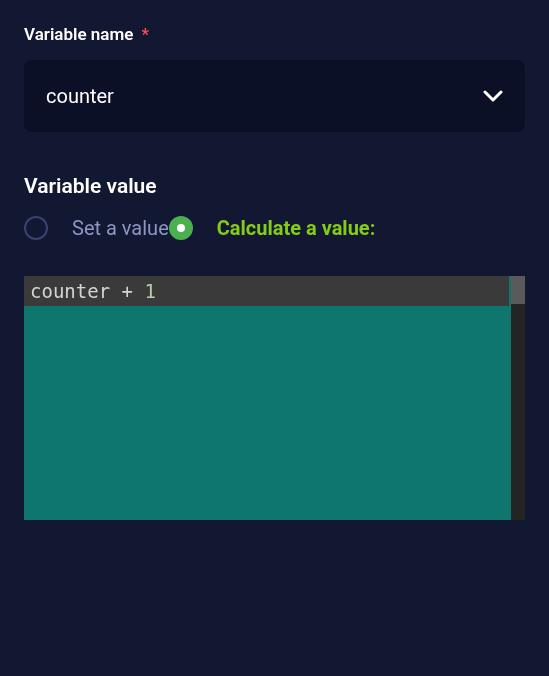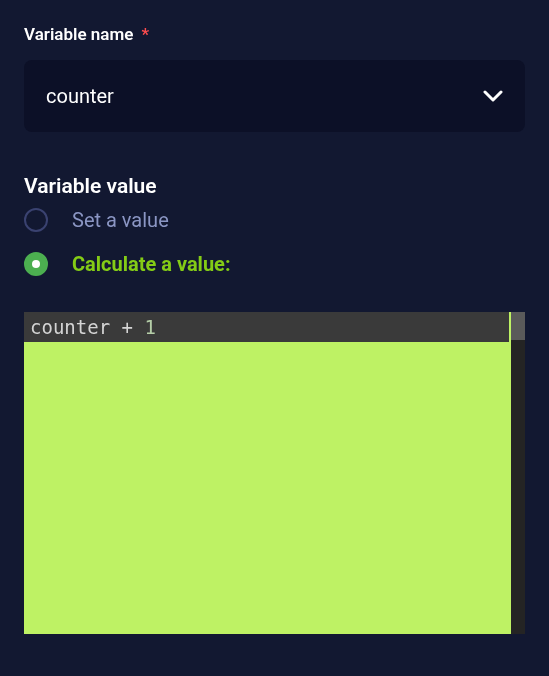--- a/index.html
+++ b/index.html
@@ -49,26 +49,25 @@
       justify-content: center;
     }
     .chevron svg {
       width: 20px;
       height: 12px;
     }
     .section-label {
       font-size: 21px;
       font-weight: 600;
       color: #ffffff;
-      margin-bottom: 10px;
+      margin-bottom: 18px;
     }
     .radio-group {
       display: flex;
-      flex-direction: column;
-      gap: 20px;
+      flex-direction: row;
       margin-bottom: 36px;
     }
     .radio-option {
       display: flex;
       align-items: center;
       gap: 24px;
       cursor: pointer;
     }
     .radio-circle {
       width: 24px;
@@ -95,23 +94,23 @@
     .radio-label {
       font-size: 20px;
       color: #8b96c4;
       font-weight: 400;
     }
     .radio-label.selected {
       color: #84cc16;
       font-weight: 700;
     }
     .code-editor {
-      background: #bef264;
+      background: #0f766e;
       width: 100%;
-      height: 322px;
+      height: 244px;
       position: relative;
       font-family: "SF Mono", Monaco, Menlo, Consolas, monospace;
       font-size: 19px;
     }
     .code-line {
       background: #3a3a3a;
       padding: 4px 6px;
       white-space: pre;
       width: calc(100% - 16px);
     }

